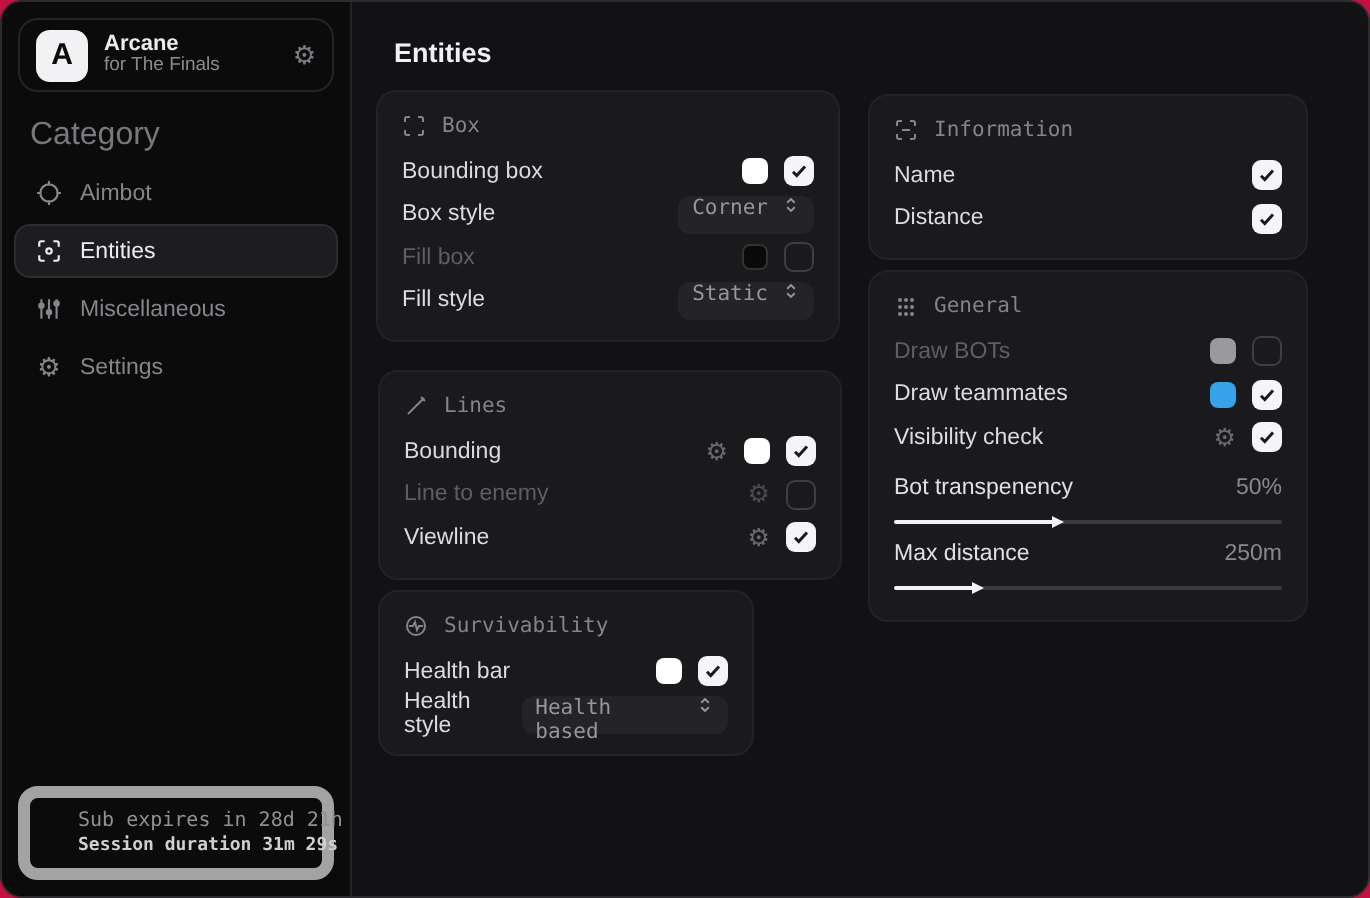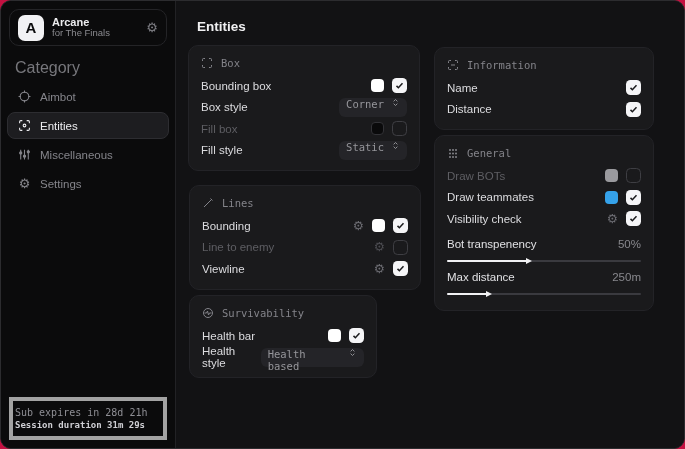--- a/index.html
+++ b/index.html
@@ -19,21 +19,21 @@
 
   .category-label { margin:13px 0 6px 14px; font-size:16px; color:#77777c; }
 
   .nav { display:flex; flex-direction:column; gap:2px; padding:0 6px;justify-content:flex-end; }
   .nav-item { height:27px; display:flex; align-items:center; gap:9px; padding:0 10px; border:1px solid transparent; border-radius:8px; color:#85858b; font-size:11.5px; cursor:pointer; }
   .nav-item.active { background:#1d1d20; border-color:#2d2d31; color:#ededf0; }
   .nav-ico { width:13px; height:13px; display:flex; align-items:center; justify-content:center; flex:none; }
   .nav-ico svg { display:block; }
   .gear-glyph { font-size:13px; line-height:1; }
 
-  .footer-card { position:absolute; left:8px; right:8px; bottom:8px; border:4px solid #a3a3a3; border-radius:0; padding:6px 2px; }
+  .footer-card { position:absolute; left:8px; right:8px; bottom:8px; border:6px solid #a3a3a3; border-radius:10px; padding:6px 24px; }
   .footer-line1 { font-family:"DejaVu Sans Mono", monospace; font-size:10px; color:#8f8f95; white-space:nowrap; }
   .footer-line2 { font-family:"DejaVu Sans Mono", monospace; font-size:9px; font-weight:bold; color:#cfcfd4; margin-top:2px; white-space:nowrap; }
 
   
   .main { position:relative; flex:1; background:#121214; }
   .page-title { position:absolute; left:21px; top:18px; font-size:13.5px; font-weight:bold; color:#f0f0f2; }
 
   .card { position:absolute; background:#1a1a1c; border:1px solid #232327; border-radius:10px; padding:8px 12px 9px 12px; }
   .card-box   { left:12px;  top:44px;  width:232px; }
   .card-lines { left:13px;  top:184px; width:232px; }

